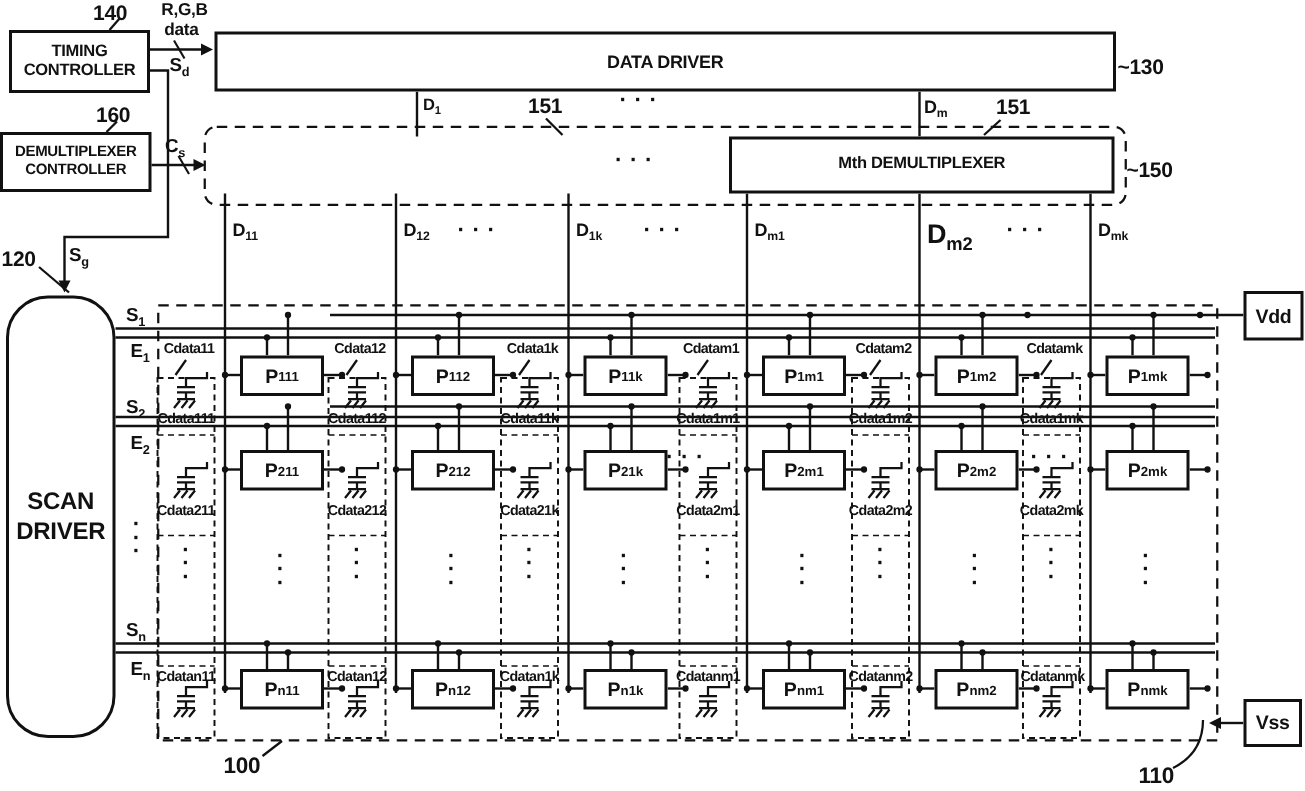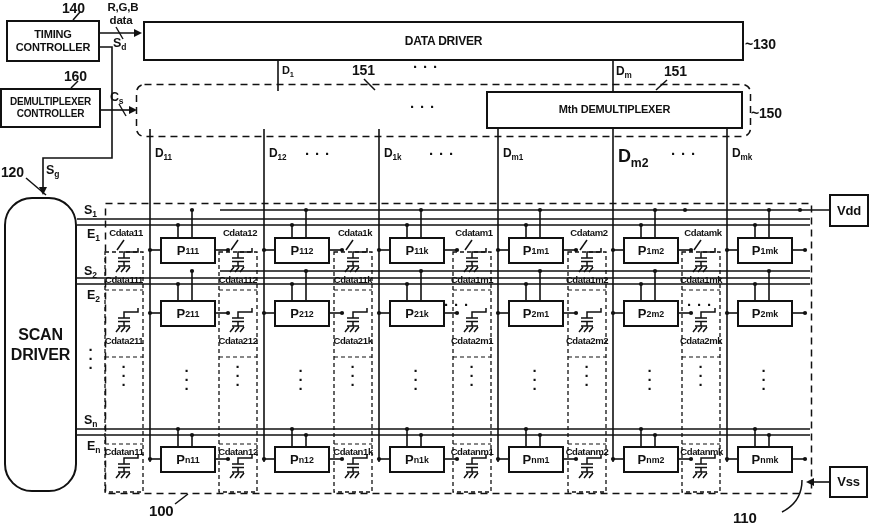--- a/index.html
+++ b/index.html
@@ -287,21 +287,21 @@
   <div class="lbl" style="left:1px;top:164px;font-size:14px;">120</div>
 
   <div class="box" style="left:829px;top:194px;width:40px;height:33px;font-size:13px;">
     <span>Vdd</span>
   </div>
   <div class="box" style="left:829px;top:466px;width:39px;height:32px;font-size:13px;">
     <span>Vss</span>
   </div>
 
   <div class="lbl" style="left:149px;top:502px;font-size:15px;">100</div>
-  <div class="lbl" style="left:733px;top:509px;font-size:15px;">110</div>
+  <div class="lbl" style="left:759px;top:509px;font-size:15px;">110</div>
 
   <div class="lbl ctr" style="left:101px;top:1px;width:44px;font-size:11.5px;"><span>R,G,B</span></div>
   <div class="lbl ctr" style="left:101px;top:14px;width:40px;font-size:11.5px;"><span>data</span></div>
   <div class="lbl" style="left:113px;top:36px;font-size:12.5px;"><span>S</span><sub>d</sub></div>
   <div class="lbl" style="left:110px;top:90px;font-size:12.5px;"><span>C</span><sub>s</sub></div>
   <div class="lbl" style="left:46px;top:163px;font-size:12.5px;"><span>S</span><sub>g</sub></div>
   <div class="lbl" style="left:282px;top:64px;font-size:11px;"><span>D</span><sub>1</sub></div>
   <div class="lbl" style="left:616px;top:64px;font-size:12px;"><span>D</span><sub>m</sub></div>
 <div class="lbl" style="left: 84px; top: 203px; font-size: 12.5px;">S<sub>1</sub></div>
     <div class="lbl" style="left: 87px; top: 227px; font-size: 12.5px;">E<sub>1</sub></div>

